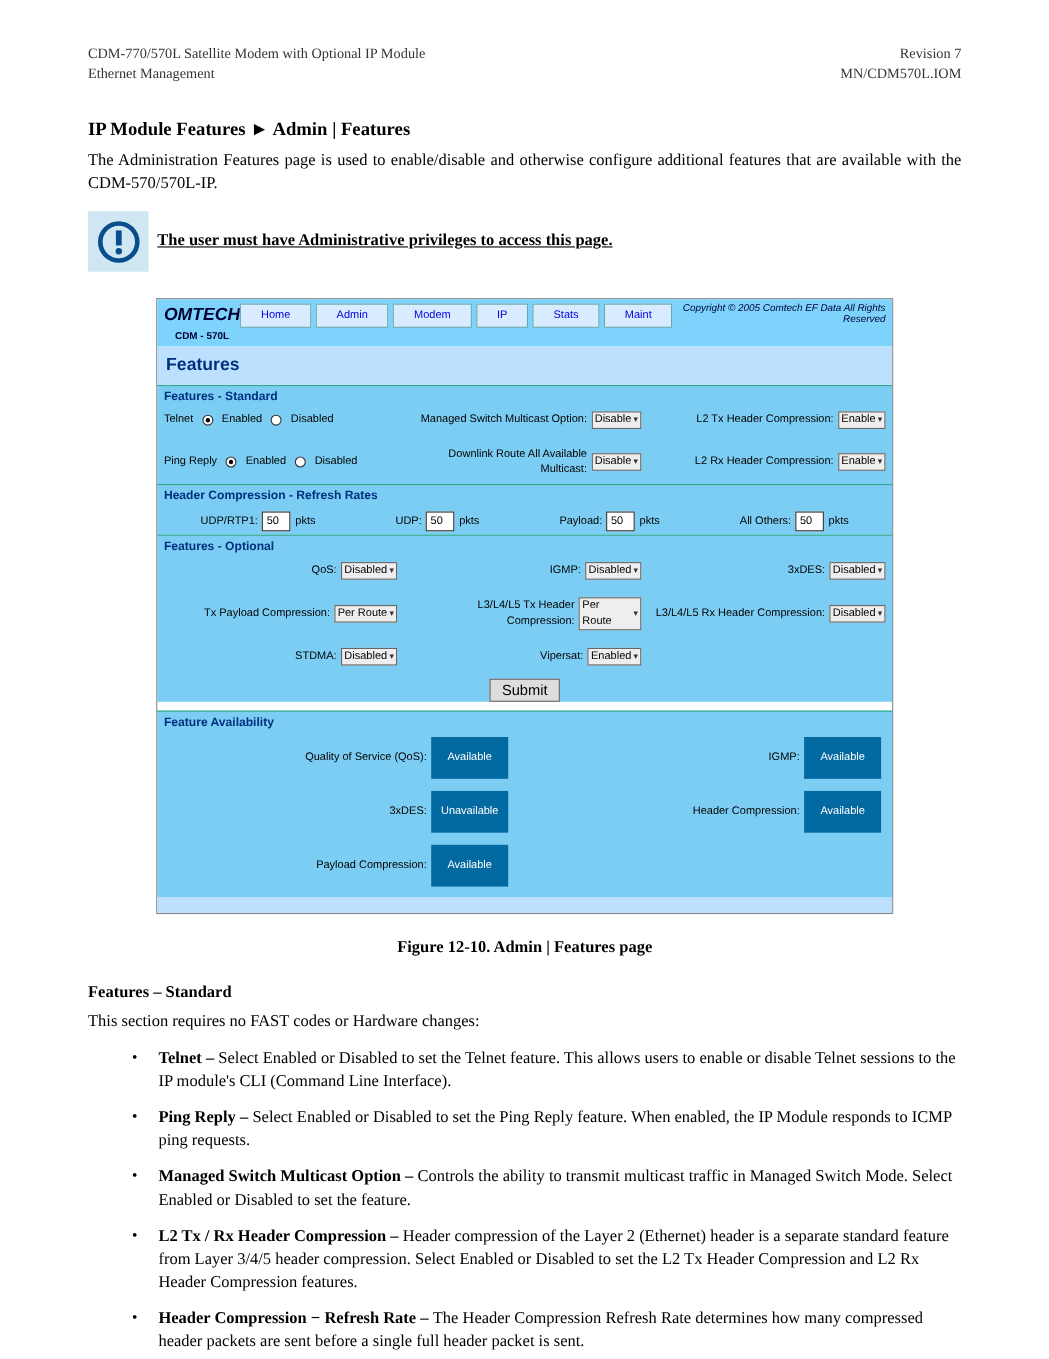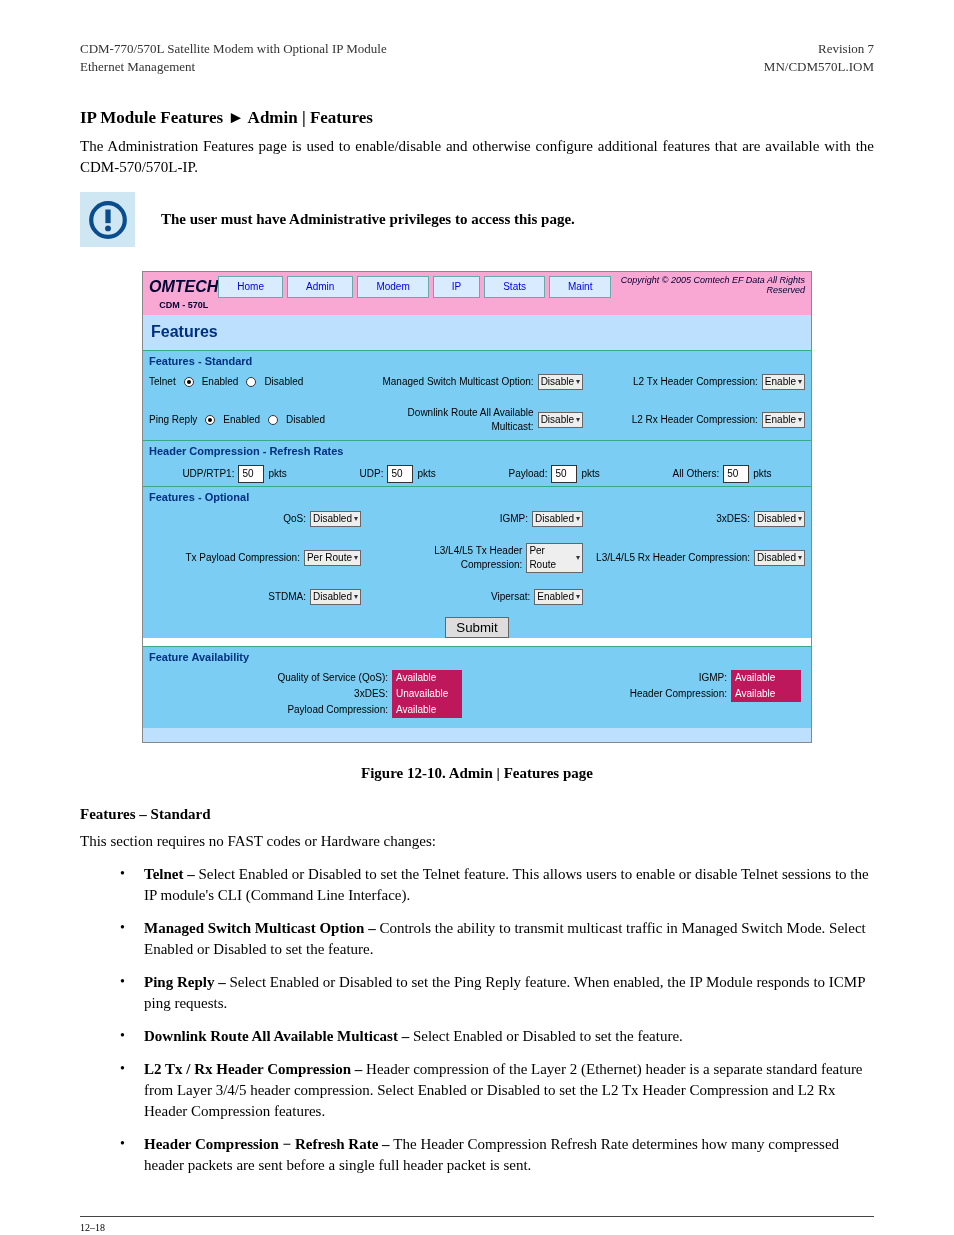--- a/index.html
+++ b/index.html
@@ -1,27 +1,27 @@
 <!DOCTYPE html>
 <html><head>
 <meta charset="utf-8">
 <style>
   * { box-sizing: border-box; margin: 0; padding: 0; }
   body { font-family: "Times New Roman", serif; font-size: 15px; color: #000; background: #fff; width: 954px; margin: 0 auto; padding: 40px 80px 40px 80px; line-height: 1.4; }
   .page-header { display: flex; justify-content: space-between; font-size: 13px; color: #333; margin-bottom: 8px; }
   .page-header div { white-space: pre-line; }
   .section-title { font-weight: bold; font-size: 17px; margin: 30px 0 6px 0; }
   p { margin: 6px 0; text-align: justify; }
-  .alert-row { display: flex; align-items: center; gap: 26px; margin: 14px 0 24px 0; }
+  .alert-row { display: flex; align-items: center; gap: 8px; margin: 14px 0 24px 0; text-decoration: underline; }
   .alert-icon { width: 55px; height: 55px; background: #cfe7f3; display: flex; align-items: center; justify-content: center; }
   .alert-icon svg { width: 42px; height: 42px; }
   .alert-text { flex: 1; }
   .screenshot-wrap { display:flex; justify-content:center; margin: 10px 0 20px 0; }
   .screenshot { width: 670px; border: 1px solid #888; font-family: Arial, sans-serif; font-size: 10px; }
-  .ss-top { background: #f9a8d4; display:flex; align-items:flex-start; justify-content:flex-end; padding:4px 6px; }
+  .ss-top { background: #7dd3fc; display:flex; align-items:flex-start; justify-content:flex-end; padding:4px 6px; }
   .ss-logo { display:flex; flex-direction:column; align-items:center; }
   .ss-logo .brand { font-family: Arial; font-weight:bold; font-style:italic; font-size:16px; color:#003; }
   .ss-logo .model { font-size:9px; font-weight:bold; color:#003; }
   .ss-tabs { display:flex; gap:4px; }
   .ss-tab { background:#d9ecff; border:1px solid #6aa; padding:3px 18px; color:#00d; font-size:10px; }
   .ss-copy { text-align:right; font-size:9px; font-style:italic; color:#003; line-height:1.1; }
   .ss-subnav { padding:0 6px 4px 6px; color:#00e; font-size:10px; }
   .ss-subnav a { text-decoration: underline; color:#00e; cursor:pointer; }
   .ss-subnav .sep { color:#000; font-weight:bold; }
   .ss-subnav .active { color:#c00; font-weight:bold; }
@@ -31,21 +31,21 @@
   .ss-row { display:flex; align-items:center; padding:3px 6px; gap:6px; }
   .ss-grid3 { display:grid; grid-template-columns: 1fr 1fr 1fr; gap:16px 10px; padding:2px 6px 6px 6px; }
   .ss-cell { display:flex; align-items:center; justify-content:flex-end; gap:4px; }
   .ss-label { text-align:right; }
   .ss-input { background:#fff; border:1px solid #333; padding:1px 3px; font-size:10px; min-width:26px; }
   .ss-select { background:#eee; border:1px solid #666; padding:0 2px; font-size:10px; display:inline-flex; align-items:center; gap:2px; }
   .ss-select::after { content:"▾"; font-size:8px; color:#333; }
   .ss-radio { width:10px; height:10px; border:1px solid #333; border-radius:50%; display:inline-flex; align-items:center; justify-content:center; background:#fff; }
   .ss-radio.checked::before { content:""; width:4px; height:4px; background:#000; border-radius:50%; }
   .ss-submit { background:#ddd; border:1px solid #666; padding:2px 10px; margin:6px auto 8px auto; display:block; }
-  .ss-status { background:#be185d; color:#fff; padding:1px 4px; min-width:70px; display:inline-block; }
+  .ss-status { background:#0369a1; color:#fff; padding:12px 4px; min-width:70px; display:inline-block;text-align:center; }
   .caption { text-align:center; font-weight:bold; margin: 6px 0 20px 0; }
   .subhead { font-weight:bold; margin: 14px 0 4px 0; }
   ul.bullets { list-style:none; padding:0; margin:6px 0 0 40px; }
   ul.bullets li { position:relative; padding-left:24px; margin: 12px 0; }
   ul.bullets li::before { content:"•"; position:absolute; left:0; top:0; font-size:14px; }
   .footer-line { border-top:1px solid #444; margin-top:40px; }
   .page-footer { display:flex; justify-content:space-between; font-size:10px; padding-top:4px; }
   b { font-weight:bold; }
 </style>
 </head>
@@ -191,21 +191,21 @@
             <span class="ss-label">Vipersat:</span>
             <span class="ss-select">Enabled</span>
           </div>
           <div class="ss-cell"></div>
         </div>
     <button class="ss-submit">Submit</button>
   </div>
 
   <div class="ss-section" style="padding-bottom:8px">
     <div class="ss-sec-head">Feature Availability</div>
-    <div style="display:grid;grid-template-columns:1fr 1fr;gap:0 30px;padding:2px 10px">
+    <div style="display:grid;grid-template-columns:1fr 1fr;gap:11px 30px;padding:2px 10px">
       <div class="ss-cell">
             <span>Quality of Service (QoS):</span>
             <span class="ss-status">Available</span>
           </div>
       <div class="ss-cell">
             <span>IGMP:</span>
             <span class="ss-status">Available</span>
           </div>
       <div class="ss-cell">
             <span>3xDES:</span>
@@ -226,23 +226,22 @@
 </div>
 </div>
 
 <div class="caption">Figure 12-10. Admin | Features page</div>
 
 <div class="subhead">Features – Standard</div>
 <p>This section requires no FAST codes or Hardware changes:</p>
 
 <ul class="bullets" id="bullet-list">
     <li><b>Telnet – </b><span>Select Enabled or Disabled to set the Telnet feature. This allows users to enable or disable Telnet sessions to the IP module's CLI (Command Line Interface).</span></li>
+    <li><b>Ping Reply – </b><span>Select Enabled or Disabled to set the Ping Reply feature. When enabled, the IP Module responds to ICMP ping requests.</span></li>
     <li><b>Managed Switch Multicast Option – </b><span>Controls the ability to transmit multicast traffic in Managed Switch Mode. Select Enabled or Disabled to set the feature.</span></li>
-    <li><b>Ping Reply – </b><span>Select Enabled or Disabled to set the Ping Reply feature. When enabled, the IP Module responds to ICMP ping requests.</span></li>
-    <li><b>Downlink Route All Available Multicast – </b><span>Select Enabled or Disabled to set the feature.</span></li>
     <li><b>L2 Tx / Rx Header Compression – </b><span>Header compression of the Layer 2 (Ethernet) header is a separate standard feature from Layer 3/4/5 header compression. Select Enabled or Disabled to set the L2 Tx Header Compression and L2 Rx Header Compression features.</span></li>
     <li><b>Header Compression − Refresh Rate – </b><span>The Header Compression Refresh Rate determines how many compressed header packets are sent before a single full header packet is sent.</span></li>
   </ul>
 
 <div class="footer-line"></div>
 <div class="page-footer">
   <span>12–18</span>
   <span></span>
 </div>
 

